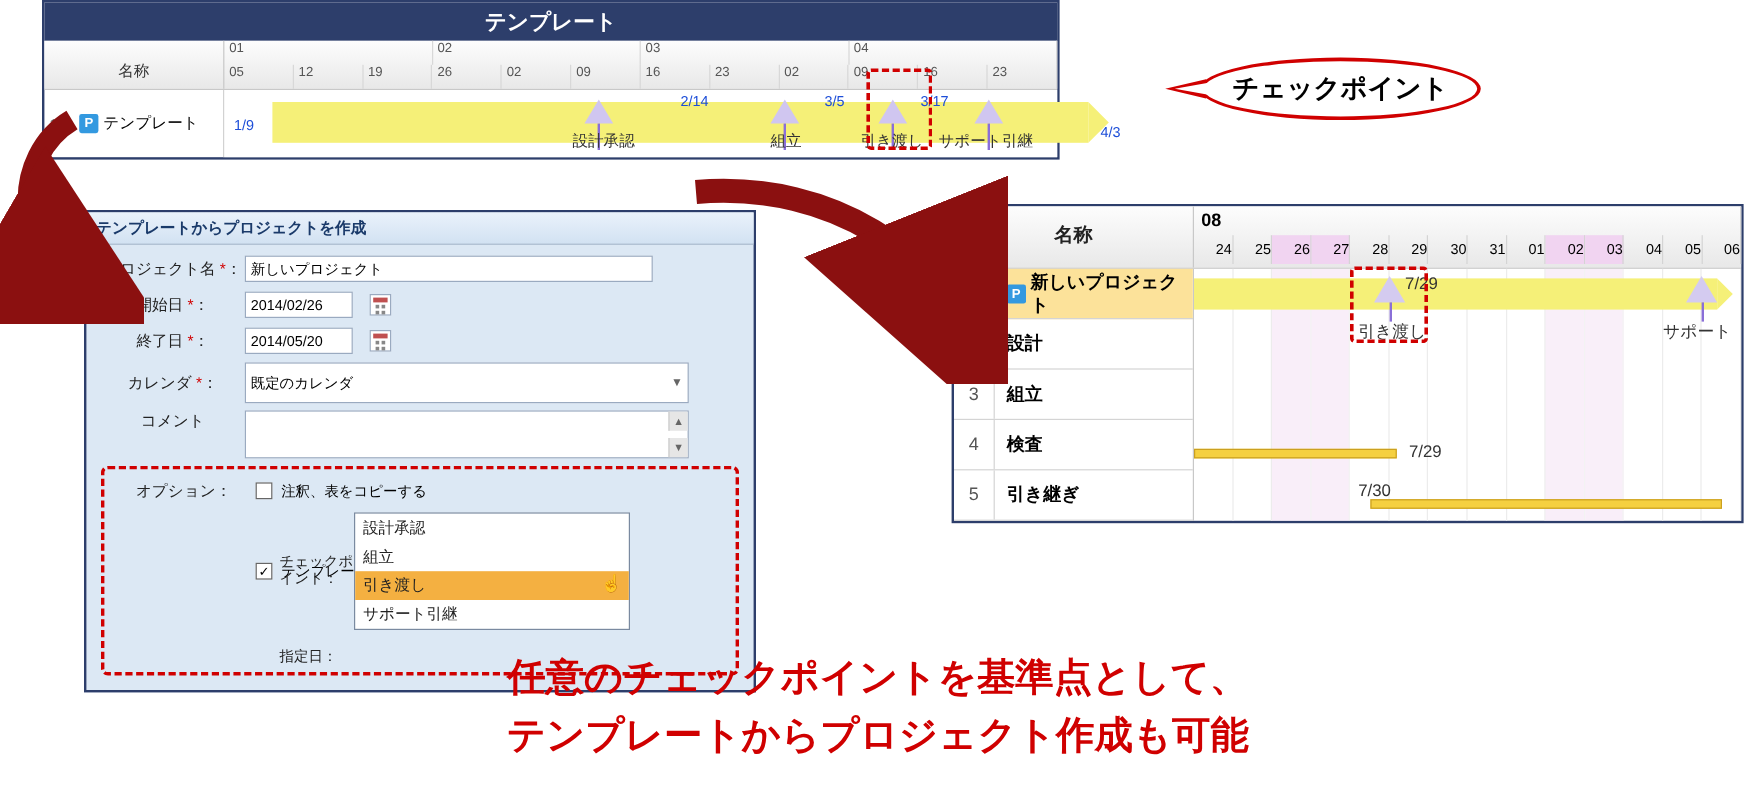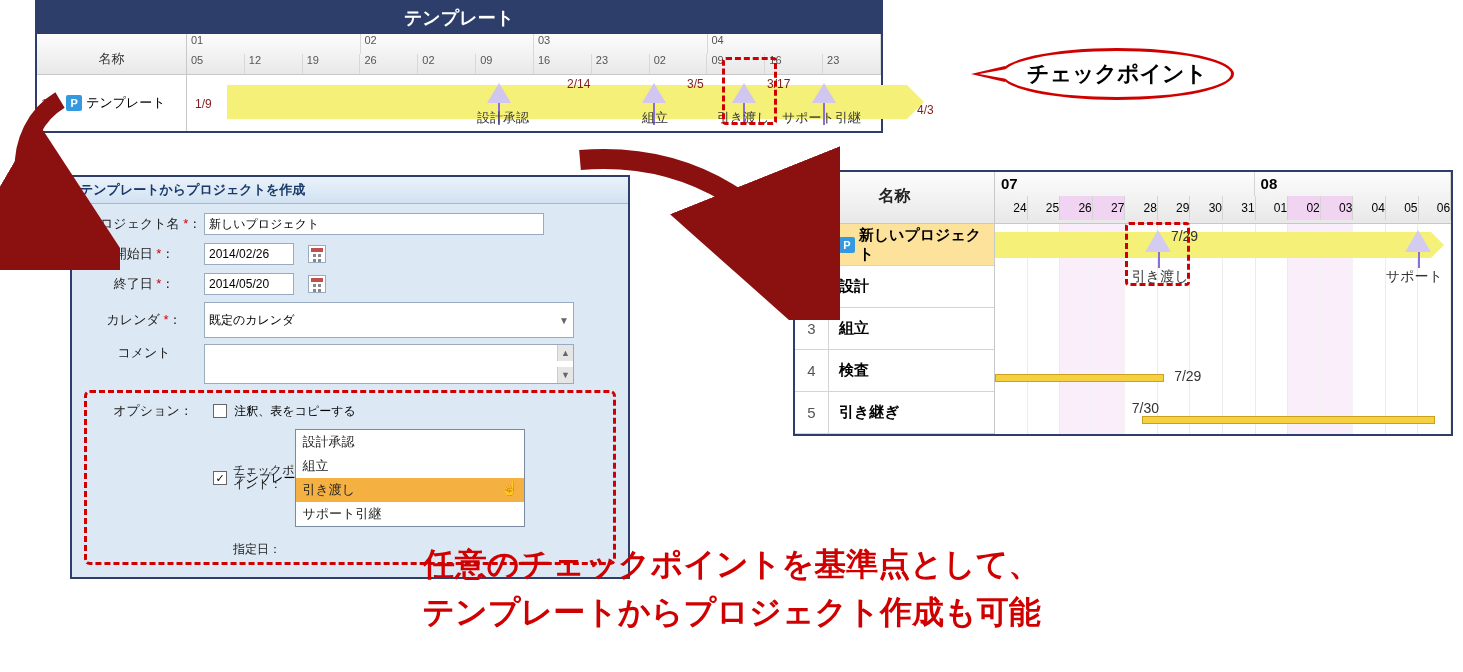--- a/index.html
+++ b/index.html
@@ -106,21 +106,21 @@
   }
   .milestone-line {
     position:absolute;
     width:2px; height:22px;
     background:#8a6fd8;
     top:28px;
   }
   .date-label {
     position:absolute;
     font-size:12px;
-    color:#7f1d1d;
+    color:#1d4ed8;
     top:2px;
   }
   .ms-label {
     position:absolute;
     font-size:13px;
     color:#333;
     top:34px;
   }
   .checkpoint-box {
     position:absolute;
@@ -212,23 +212,23 @@
   }
   .cal-icon::before{
     content:''; position:absolute; left:2px; top:2px; right:2px; height:4px; background:#c05050;
   }
   .cal-icon::after{
     content:''; position:absolute; left:4px; top:8px; width:3px; height:3px; background:#888;
     box-shadow:5px 0 #888, 0 5px #888, 5px 5px #888;
   }
   .select {
     flex:1; max-width:370px;
-    height:36px; border:1px solid #9aaac0; background:#fff;
+    height:22px; border:1px solid #9aaac0; background:#fff;
     display:flex; justify-content:space-between; align-items:center;
-    padding:4px 4px; font-size:12px;
+    padding:16px 4px; font-size:12px;
   }
   .select .chev { color:#666; font-size:10px; }
   .textarea {
     flex:1; max-width:370px; height:40px;
     border:1px solid #9aaac0; background:#fff;
     position:relative;
   }
   .textarea .scroll-up, .textarea .scroll-down{
     position:absolute; right:0; width:16px; height:16px;
     background:#e6e6e6; border-left:1px solid #ccc;
@@ -533,21 +533,20 @@
       </div>
     </div>
   </div>
 </div>
 
 <div class="newproj-panel">
   <div class="np-header">
     <div class="np-namecol">名称</div>
     <div class="np-months">
       <div class="np-months-row1">
-        <span style="flex:8">07</span>
         <span style="flex:6">08</span>
       </div>
       <div class="np-months-row2" id="np-days">
           <span>24</span>
           <span>25</span>
           <span class="wk">26</span>
           <span class="wk">27</span>
           <span>28</span>
           <span>29</span>
           <span>30</span>

